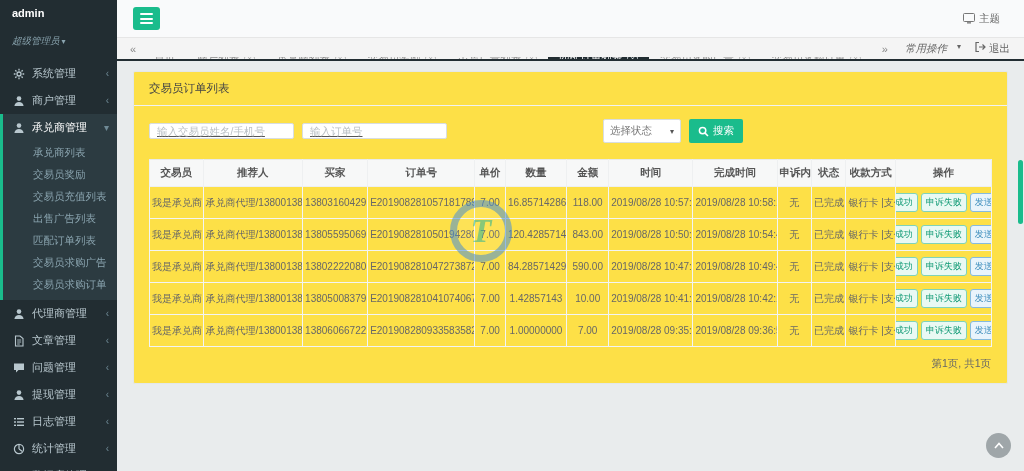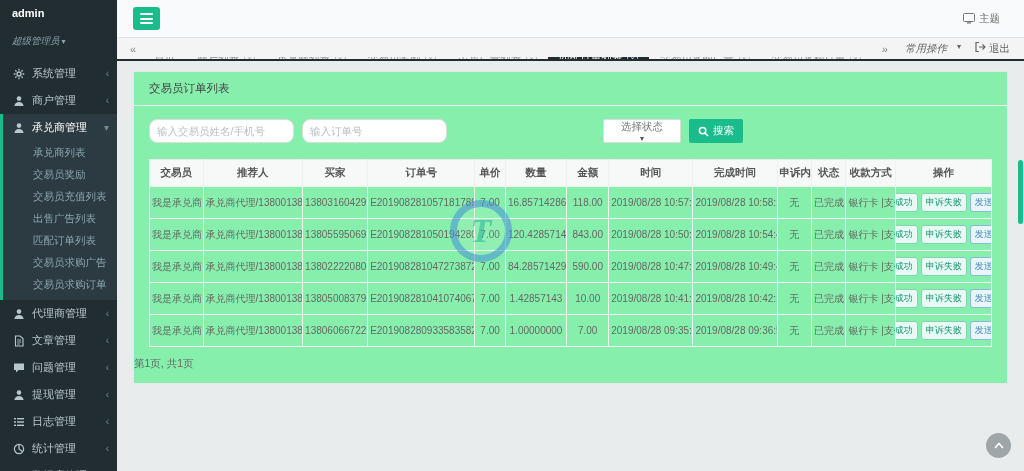--- a/index.html
+++ b/index.html
@@ -37,38 +37,38 @@
   .tab { display:flex; align-items:center; gap:5px; padding:0 11px; font-size:10.5px; color:#8a8a8a; cursor:pointer; white-space:nowrap; }
   .tab.active { background:#222d32; color:#fff; }
   .tab-close { width:11px; height:11px; border:1px solid #b5b5b5; border-radius:50%; color:#9a9a9a; font-size:8px; line-height:9px; text-align:center; display:inline-block; }
   .tab.active .tab-close { border-color:#cfd6da; color:#e8eef1; }
   .tab-right { display:flex; align-items:center; gap:2px; padding-right:10px; }
   .common-ops { display:flex; align-items:flex-start; gap:10px; color:#666; font-size:10.5px; padding:0 8px; cursor:pointer;font-style:italic; }
   .common-ops .caret, .user-role .caret { font-size:8px; }
   .logout { display:flex; gap:3px; color:#666; font-size:10.5px; padding:0 4px; cursor:pointer; }
 
   .content { flex:1; padding:10px 16px; position:relative; }
-  .panel { background:#86efac; border:1px solid #e3e7e9; border-radius:2px; }
+  .panel { background:#fde047; border:1px solid #e3e7e9; border-radius:2px; }
   .panel-header { padding:9px 15px; font-size:11.5px; color:#444; border-bottom:1px solid #f0f2f3; }
   .search-row { display:flex; align-items:center; gap:8px; padding:13px 15px 12px 15px; }
-  .search-row input { width:145px; height:24px; border:1px solid #d8dde0; border-radius:8px; padding:0 7px; font-size:10.5px; font-family:inherit; color:#555; outline:none; }
+  .search-row input { width:145px; height:16px; border:1px solid #d8dde0; border-radius:2px; padding:0 7px; font-size:10.5px; font-family:inherit; color:#555; outline:none;text-decoration:underline; }
   .search-row input::placeholder { color:#b9bfc4; }
-  .sel { width:78px; height:24px; border:1px solid #d8dde0; border-radius:2px; display:flex; align-items:center; justify-content:space-between; padding:0 6px; color:#777; font-size:10.5px; cursor:pointer; background:#fff; margin-left:148px;flex-direction:column; }
+  .sel { width:78px; height:24px; border:1px solid #d8dde0; border-radius:2px; display:flex; align-items:center; justify-content:space-between; padding:0 6px; color:#777; font-size:10.5px; cursor:pointer; background:#fff; margin-left:148px; }
   .sel .sel-caret { color:#555; font-size:8px; }
   .search-btn { height:24px; background:#1abc8c; color:#fff; border:none; border-radius:2px; padding:0 9px; font-size:10.5px; font-family:inherit; display:flex; align-items:center; gap:4px; cursor:pointer; }
 
   table.orders { width:calc(100% - 30px); margin:4px 15px 0 15px; border-collapse:collapse; table-layout:fixed; }
   table.orders th { background:#f7f8f8; color:#555; font-size:10.5px; font-weight:bold; padding:6px 2px; border:1px solid #eef0f1; border-top:1px solid #e8eaeb; white-space:nowrap; overflow:hidden; text-align:center; }
   table.orders td { color:#676767; font-size:10px; padding:6px 2px; border:1px solid #f2f4f5; text-align:center; white-space:nowrap; overflow:hidden; }
   td.pay { color:#3c8dbc; }
   .row-actions { display:flex; gap:3px; justify-content:center; }
   .btn-mini { font-size:9px; font-family:inherit; border-radius:3px; padding:2px 4px; cursor:pointer; white-space:nowrap; }
   .btn-green { background:#e9f9f3; border:1px solid #7fd3b8; color:#129b76; }
   .btn-blue  { background:#e9f4fb; border:1px solid #85bbdd; color:#3c8dbc; }
-  .pagination { padding:10px 16px 12px 0; color:#666; font-size:10.5px; }
+  .pagination { text-align:right; padding:10px 16px 12px 0; color:#666; font-size:10.5px; }
 
   
   .watermark { position:absolute; left:450px; top:192px; display:flex; align-items:flex-start; gap:6px; opacity:0.55; pointer-events:none; z-index:6; }
   .wm-logo { width:62px; height:62px; border:7px solid #4a90d9; border-radius:50%; display:flex; align-items:center; justify-content:center; margin-top:8px; background:rgba(255,255,255,0.15); }
   .wm-logo span { color:#2ab5a0; font-size:34px; font-weight:bold; font-style:italic; font-family:"Liberation Serif","DejaVu Serif",serif; }
   .wm-text { display:flex; flex-direction:column; }
   .wm-big { font-size:38px; font-weight:bold; color:#2d4e86; letter-spacing:4px; line-height:1.1; }
   .wm-url { font-size:22px; color:#4a90d9; margin-top:-2px; letter-spacing:1px; }
 
   

